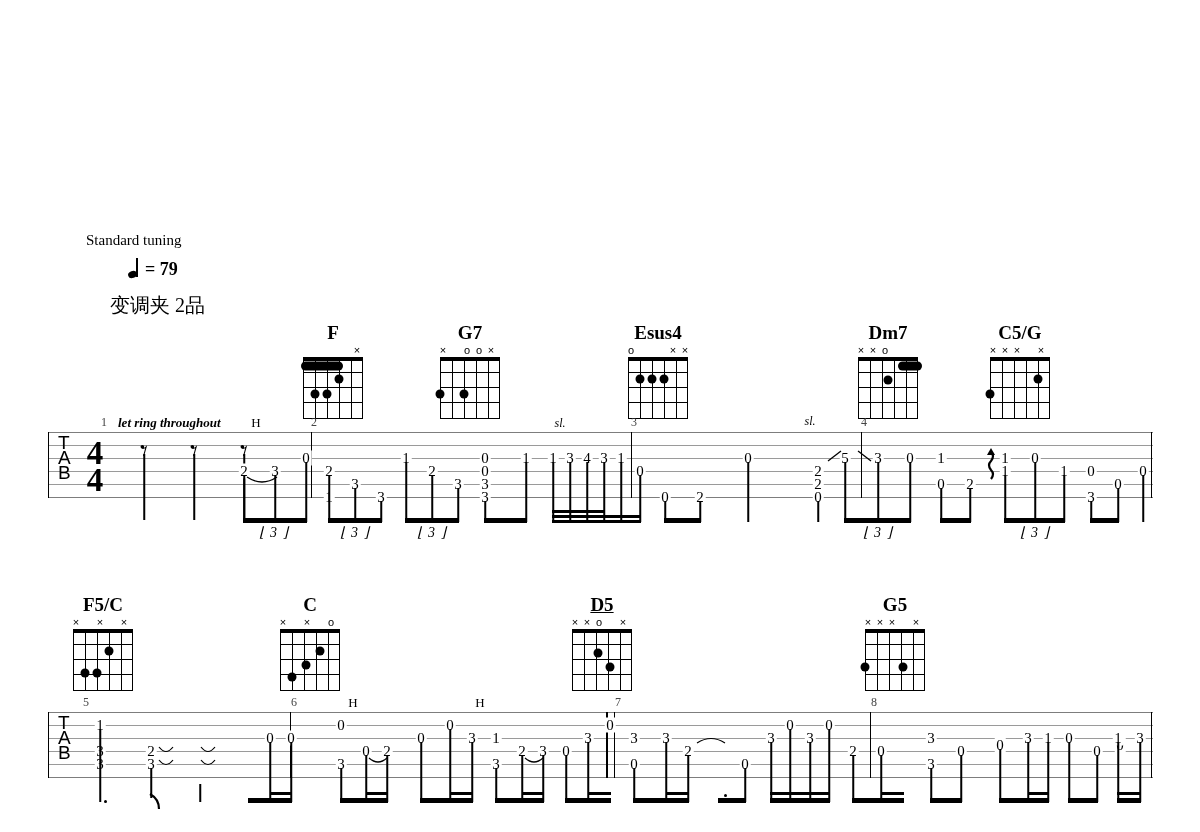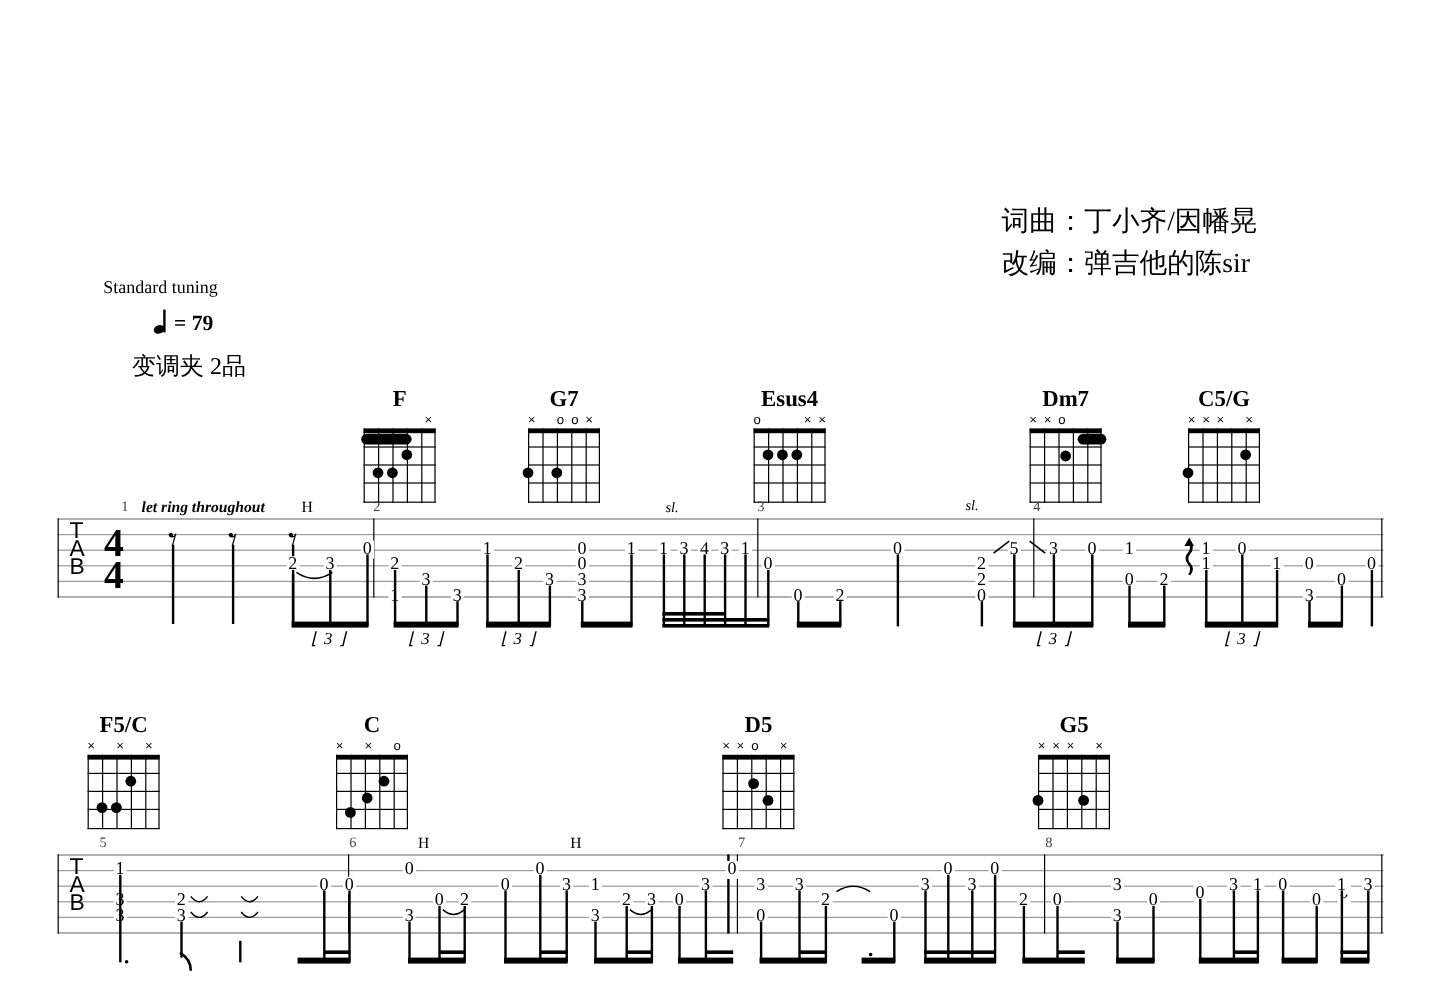--- a/index.html
+++ b/index.html
@@ -269,24 +269,20 @@
     background: #000;
     border-radius: 50%;
   }
   svg { display: block; overflow: visible; }
 </style>
 </head>
 <body>
 
 <div class="page">
 
-  <div class="credits">
-    <div>词曲：丁小齐/因幡晃</div>
-    <div>改编：弹吉他的陈sir</div>
-  </div>
 
   <div class="tuning">Standard tuning</div>
   <div class="tempo">
     <span class="notehead"></span>
     <span>= 79</span>
   </div>
   <div class="capo">变调夹 2品</div>
 
   <div class="chordbox" style="left:303px; top:322px;">
     <div class="chord-name">F</div>
@@ -455,21 +451,21 @@
       <div class="hline" style="top:15px"></div>
         <div class="hline" style="top:30px"></div>
       <div class="hline" style="top:45px"></div>
         <div class="hline" style="top:61px"></div>
       <div class="dot" style="left:40px; top:22px;"></div>
       <div class="dot" style="left:26px; top:36px;"></div>
       <div class="dot" style="left:12px; top:48px;"></div>
     </div>
   </div>
 
-  <div class="chordbox" style="left:602px; top:594px;">
+  <div class="chordbox" style="left:572px; top:594px;text-decoration:underline;">
     <div class="chord-name">D5</div>
     <div class="chord-marks">
       <span style="left:3px">×</span>
         <span style="left:15px">×</span>
       <span style="left:27px">o</span>
         <span style="left:51px">×</span>
     </div>
     <div class="grid">
       <div class="nut"></div>
       <div class="vline" style="left:0"></div>

